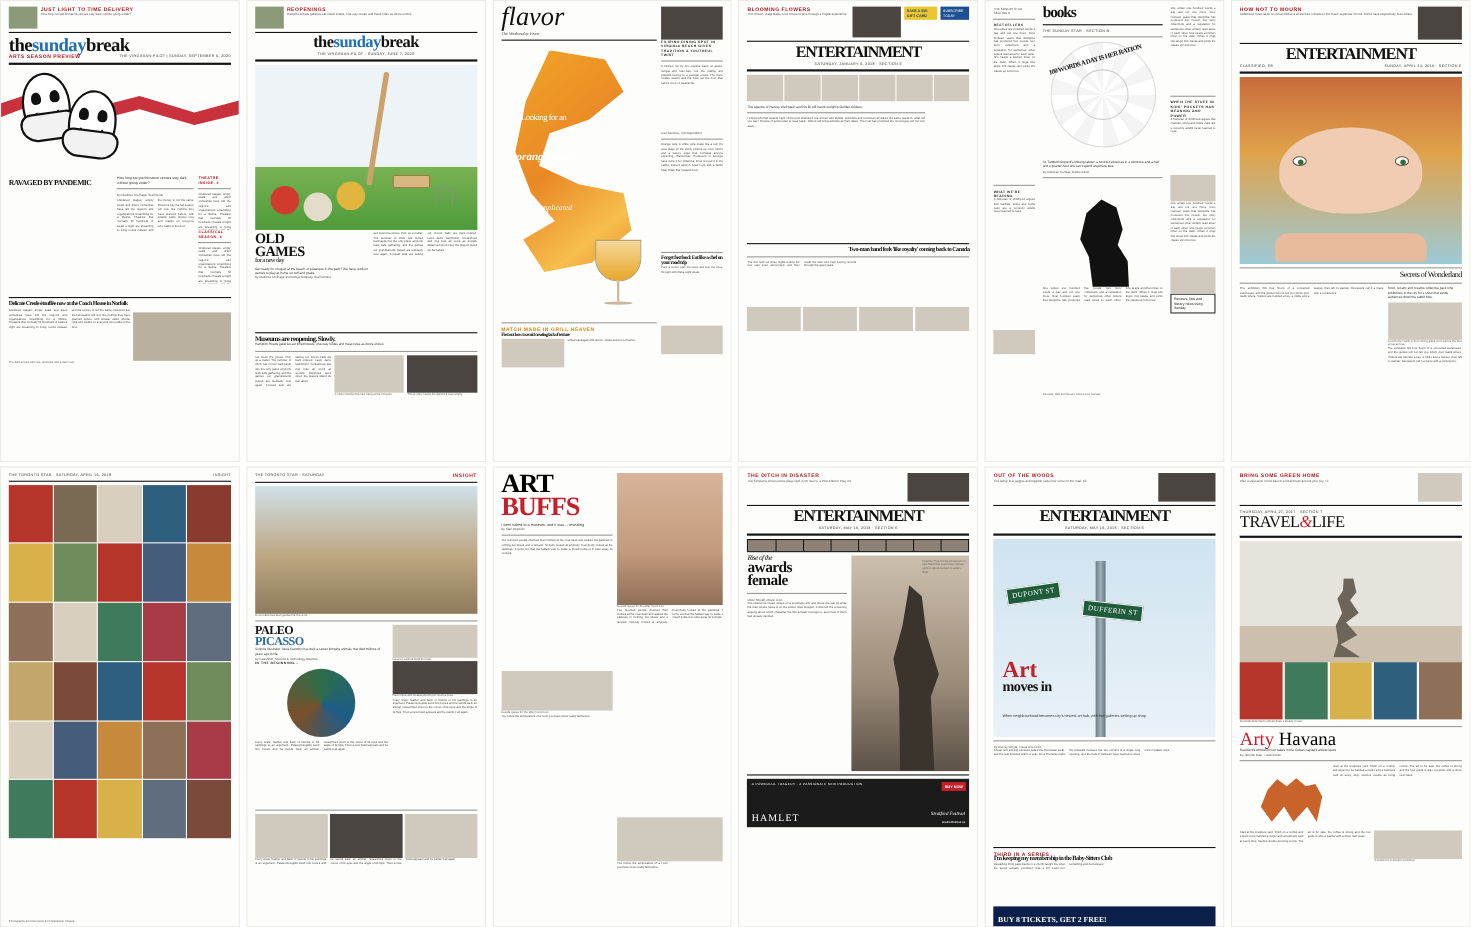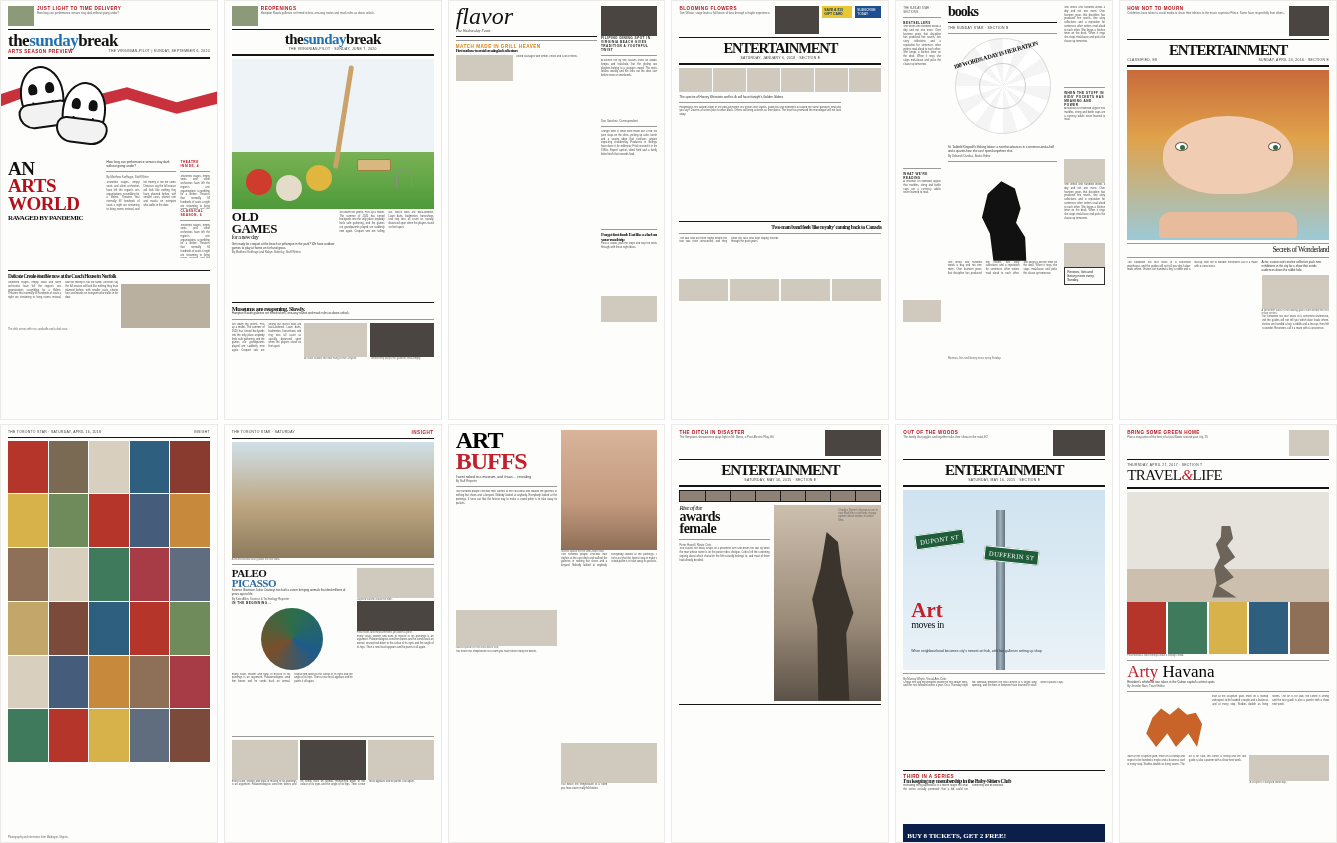--- a/index.html
+++ b/index.html
@@ -255,25 +255,20 @@
           <div class="mask m2">
             <div class="eye l"></div>
               <div class="eye r"></div>
             <div class="mouth"></div>
               <div class="cover"></div>
           </div>
         </div>
 
         <div style="display:flex;gap:4px;">
           <div style="flex:1.35">
-            <div class="masthead-serif p1-head">
-              <div>AN</div>
-              <div class="red">ARTS</div>
-              <div class="red">WORLD</div>
-            </div>
             <div class="masthead-serif" style="font-size:7px;margin-top:3px">RAVAGED BY PANDEMIC</div>
           </div>
           <div style="flex:1">
             <div class="sub" style="font-size:3.2px">How long can performance venues stay dark without going under?</div>
             <div class="rule thin"></div>
             <div class="tiny">By Matthew Korfhage, Staff Writer</div>
             <div class="col-text c2" style="height:86px;margin-top:2px">Shuttered stages, empty seats and silent orchestras have left the region's arts organizations scrambling for a lifeline. Theaters that normally fill hundreds of seats a night are streaming to living rooms instead, and the money is not the same. Directors say the fall season will look like nothing they have planned before, with smaller casts, shorter runs and masks on everyone who walks in the door.</div>
           </div>
           <div style="flex:.42">
             <div class="kicker" style="font-size:3.2px">THEATRE INSIDE, 4</div>
@@ -352,20 +347,37 @@
         </div>
       </div>
     </div>
 
     <div class="page">
       <div class="pad" style="display:flex;gap:4px">
         <div style="flex:1.55">
           <div class="flavor-logo">flavor</div>
           <div style="font-family:'Liberation Serif',serif;font-style:italic;font-size:4px;color:#444">The Wednesday Feast</div>
           <div class="rule"></div>
+          <div class="wine-bg">
+            <div class="swirl"></div>
+            <div style="position:absolute;left:18px;top:58px;width:96px" class="masthead-serif">
+              <span style="font-size:8px;font-weight:normal;font-family:'Liberation Serif',serif;color:#fff">Looking for an</span>
+            </div>
+            <div style="position:absolute;left:14px;top:92px;width:110px">
+              <span style="font-size:10px;font-style:italic;font-family:'Liberation Serif',serif;color:#fff;font-weight:bold">orange wine?</span>
+            </div>
+            <div style="position:absolute;left:20px;top:138px;width:96px">
+              <span style="font-size:7px;font-style:italic;font-family:'Liberation Serif',serif;color:#fff">It's complicated</span>
+            </div>
+            <div class="wine-glass">
+              <div class="bowl"></div>
+                <div class="stem"></div>
+                <div class="foot"></div>
+            </div>
+          </div>
           <div class="rule thin"></div>
           <div class="kicker" style="color:#d98014">match made in grill heaven</div>
           <div class="masthead-serif" style="font-size:4.4px">First out how to avoid creating lack of texture</div>
           <div style="display:flex;gap:3px;margin-top:2px">
             <div class="photo" style="flex:.7;height:26px"></div>
             <div class="col-text" style="flex:1;height:26px">Grilled sausages with lemon, chiles and a lot of herbs.</div>
           </div>
         </div>
 
         <div style="flex:.62">
@@ -668,20 +680,27 @@
           </div>
           <div style="flex:1.1">
             <div class="mad">
               <div class="mad-fig"></div>
               <div style="position:absolute;right:3px;top:4px;width:40px" class="cap">Charlize Theron's ferocious turn in new Mad Max could help change opinion about women in action films.</div>
             </div>
           </div>
         </div>
 
         <div class="rule"></div>
+        <div class="hamlet">
+          <div style="position:absolute;left:4px;bottom:4px;font-family:'Liberation Serif',serif;font-size:9px;letter-spacing:1px">HAMLET</div>
+          <div style="position:absolute;left:4px;top:3px;font-size:2.8px;letter-spacing:.4px">A POWERFUL TRAGEDY · A PASSIONATE NEW PRODUCTION</div>
+          <div class="buy-now">BUY NOW</div>
+          <div style="position:absolute;right:4px;bottom:10px;font-family:'Liberation Serif',serif;font-size:4.4px;font-style:italic">Stratford Festival</div>
+          <div style="position:absolute;right:4px;bottom:3px;font-size:2.6px">stratfordfestival.ca</div>
+        </div>
       </div>
     </div>
 
     <div class="page">
       <div class="pad">
         <div class="ent-top">
           <div style="flex:1">
             <div class="kicker">OUT OF THE WOODS</div>
             <div class="tiny">The family that juggles and together talks their show on the road, E2</div>
           </div>
@@ -691,21 +710,21 @@
         <div class="ent-masthead" style="font-size:15px">ENTERTAINMENT</div>
         <div class="tinybar center" style="justify-content:center">SATURDAY, MAY 16, 2015  ·  SECTION E</div>
         <div class="rule thick"></div>
 
         <div class="signpost">
           <div class="pole"></div>
           <div class="street-sign s1">DUPONT ST</div>
           <div class="street-sign s2">DUFFERIN ST</div>
           <div style="position:absolute;left:8px;bottom:40px">
             <div class="artmoves">Art</div>
-            <div class="masthead-serif" style="font-size:10px;font-weight:normal">moves in</div>
+            <div class="masthead-serif" style="font-size:13px;font-weight:bold">moves in</div>
           </div>
           <div style="position:absolute;left:8px;bottom:16px;right:8px" class="sub">When neighbourhood becomes city's newest art hub, with five galleries setting up shop</div>
         </div>
 
         <div class="rule thin"></div>
         <div class="tiny">By Murray Whyte, Visual Arts Critic</div>
         <div class="col-text c3" style="height:86px">Cheap rent and big windows pulled the first dealer west, and the rest followed within a year. On a Thursday night the sidewalk between the two corners is a single long opening, and the bars in between have learned to stock wine in plastic cups.</div>
 
         <div class="rule"></div>
         <div class="kicker">THIRD IN A SERIES</div>

